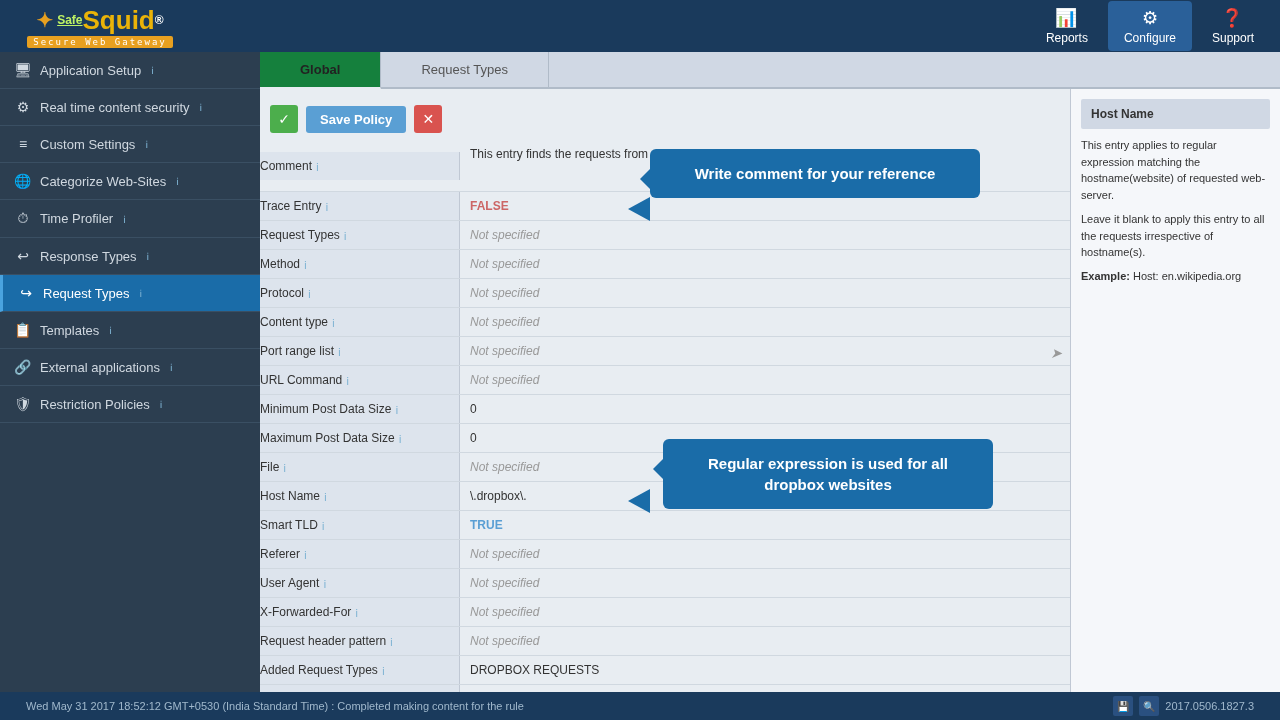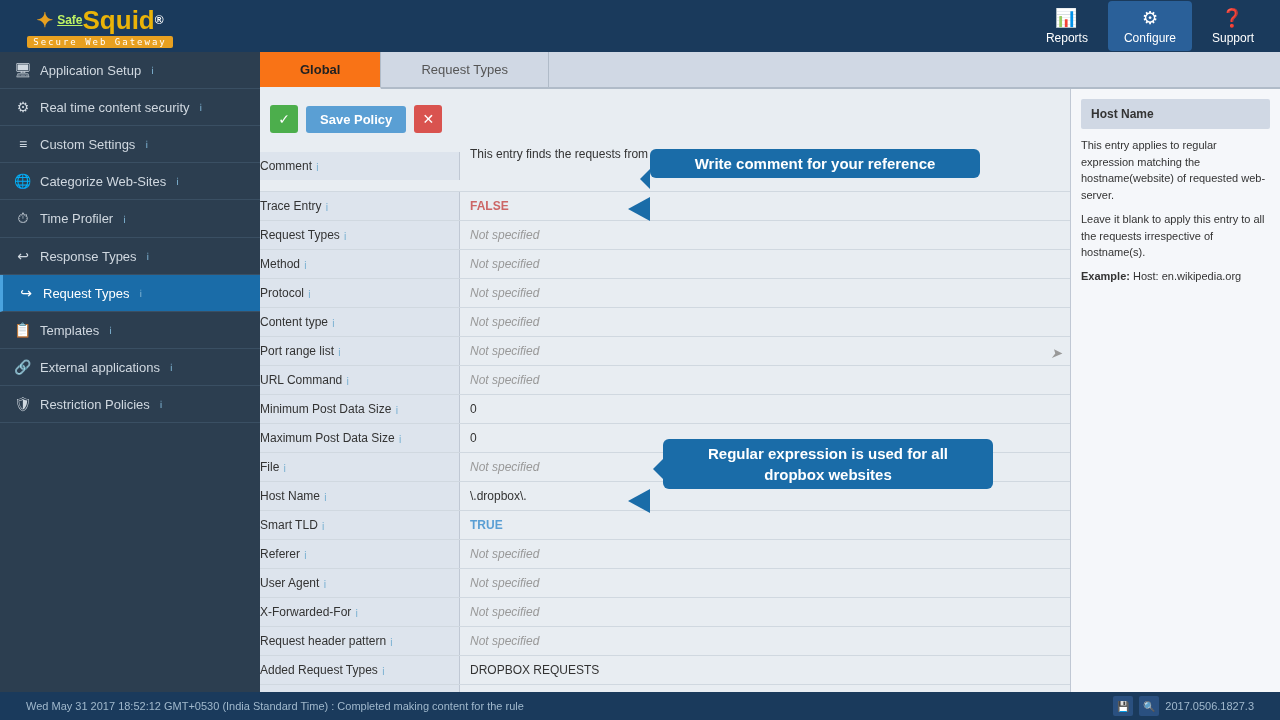--- a/index.html
+++ b/index.html
@@ -110,21 +110,21 @@
       border-bottom: 2px solid #b0bbc8;
     }
     .tab {
       padding: 10px 40px;
       cursor: pointer;
       font-size: 13px;
       color: #555;
       border-right: 1px solid #b0bbc8;
     }
     .tab.active {
-      background: #f97316;
+      background: #15803d;
       color: #222;
       font-weight: bold;
       border-bottom: 2px solid #e8edf2;
       margin-bottom: -2px;
     }
 
     
     #form-area {
       display: flex;
       flex: 1;
@@ -217,21 +217,21 @@
       min-height: 50px;
       align-items: flex-start;
       padding-top: 6px;
     }
 
     
     .tooltip-bubble {
       position: absolute;
       background: #1a6ca8;
       color: white;
-      padding: 4px 18px;
+      padding: 14px 18px;
       border-radius: 6px;
       font-size: 15px;
       font-weight: bold;
       line-height: 1.4;
       text-align: center;
       z-index: 10;
       pointer-events: none;
     }
     .tooltip-bubble::after {
       content: '';

